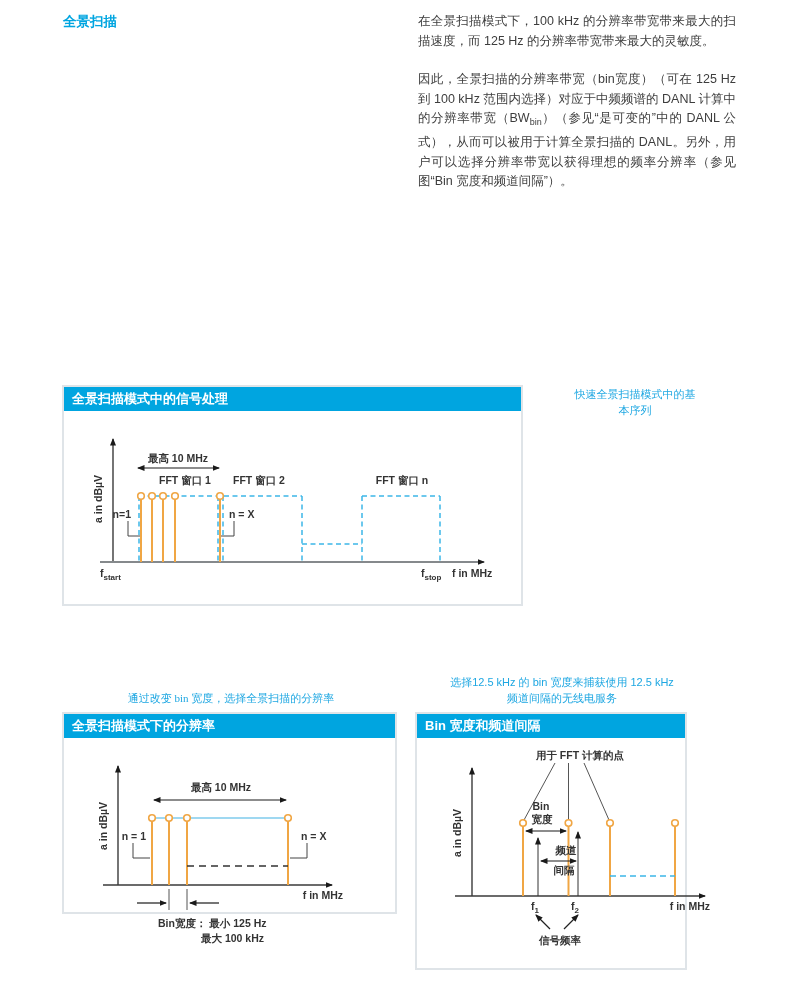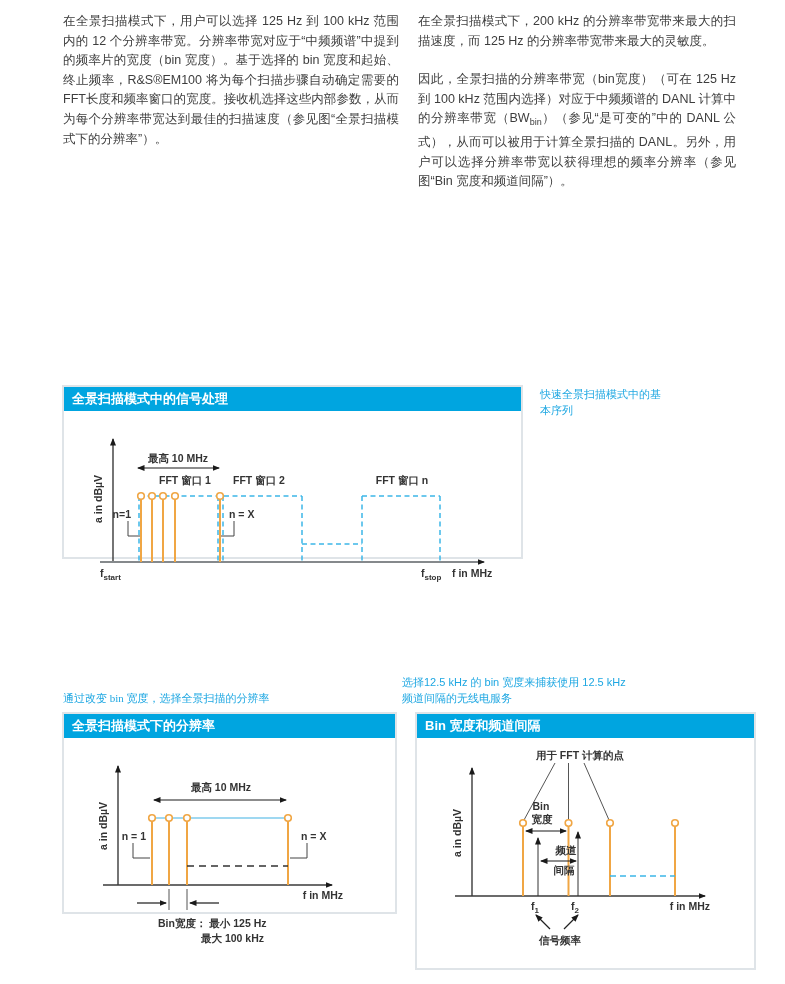--- a/index.html
+++ b/index.html
@@ -9,39 +9,39 @@
   }
   .col{position:absolute;font-size:12.5px;line-height:19.6px;text-align:justify;}
   .col p{margin:0 0 19px 0;}
   .doc-heading{font-size:13.5px;font-weight:bold;color:#00a5e0;margin:0 0 8px 0;}
   .col-left{left:63px;top:12px;width:336px;}
   .col-right{left:418px;top:12px;width:318px;}
   .sub{font-size:9px;vertical-align:-3px;}
   .figure{position:absolute;background:#fff;border:2px solid #dfe4e8;box-sizing:border-box;}
   .figure-title{background:#00a5e0;color:#ffffff;font-weight:bold;font-size:13px;
     height:24px;line-height:24px;padding-left:8px;white-space:nowrap;overflow:hidden;}
-  .fig-caption{position:absolute;color:#1ea7e2;font-size:11px;line-height:16px;}
+  .fig-caption{position:absolute;color:#1ea7e2;font-size:11px;line-height:16px;text-align:center;}
   .fig-caption span{display:block;}
   svg{display:block;}
   svg text{font-family:"Liberation Sans","DejaVu Sans",sans-serif;fill:#333333;
     font-weight:bold;font-size:10.5px;}
 </style>
 </head>
 <body>
 
 <div class="col col-left">
-  <p>在全景扫描模式下，用户可以选择 125 Hz 到 100 kHz 范围内的 12 个分辨率带宽。分辨率带宽对应于“中频频谱”中提到的频率片的宽度（bin 宽度）。基于选择的 bin 宽度和起始、终止频率，R&amp;S®EM100 将为每个扫描步骤自动确定需要的FFT长度和频率窗口的宽度。接收机选择这些内部参数，从而为每个分辨率带宽达到最佳的扫描速度（参见图“全景扫描模式下的分辨率”）。</p>
+  <h1 class="doc-heading">全景扫描</h1>
 </div>
 
 <div class="col col-right">
-  <p>在全景扫描模式下，200 kHz 的分辨率带宽带来最大的扫描速度，而 125 Hz 的分辨率带宽带来最大的灵敏度。</p>
+  <p>在全景扫描模式下，100 kHz 的分辨率带宽带来最大的扫描速度，而 125 Hz 的分辨率带宽带来最大的灵敏度。</p>
   <p><span>因此，全景扫描的分辨率带宽（bin宽度）（可在 125 Hz 到 100 kHz 范围内选择）对应于中频频谱的 DANL 计算中的分辨率带宽（BW</span><span class="sub">bin</span><span>）（参见“是可变的”中的 DANL 公式），从而可以被用于计算全景扫描的 DANL。另外，用户可以选择分辨率带宽以获得理想的频率分辨率（参见图“Bin 宽度和频道间隔”）。</span></p>
 </div>
 
-<div class="figure" style="left:62px;top:385px;width:461px;height:174px;">
+<div class="figure" style="left:62px;top:385px;width:461px;height:221px;">
   <div class="figure-title">全景扫描模式中的信号处理</div>
   <svg width="457" height="199" viewBox="0 0 457 199">
     <defs>
       <marker id="f1ah" markerWidth="8" markerHeight="7" refX="6.5" refY="3" orient="auto-start-reverse" markerUnits="userSpaceOnUse">
         <path d="M0,0 L7.5,3 L0,6 z" fill="#1a1a1a"></path>
       </marker>
     </defs>
 
     <line x1="49" y1="151" x2="49" y2="28" stroke="#3a3a3a" stroke-width="1.4" marker-end="url(#f1ah)"></line>
     <line x1="36" y1="151" x2="416" y2="151" stroke="#85898c" stroke-width="2"></line>
@@ -141,21 +141,21 @@
     <text x="137" y="204">最大 100 kHz</text>
     <text x="279" y="161" text-anchor="end">f in MHz</text>
   </svg>
 </div>
 
 <div class="fig-caption" style="left:402px;top:674px;width:320px;">
   <span>选择12.5 kHz 的 bin 宽度来捕获使用 12.5 kHz</span>
   <span>频道间隔的无线电服务</span>
 </div>
 
-<div class="figure" style="left:415px;top:712px;width:341px;height:258px;">
+<div class="figure" style="left:415px;top:712px;width:272px;height:258px;">
   <div class="figure-title">Bin 宽度和频道间隔</div>
   <svg width="326" height="230" viewBox="0 0 326 230">
     <defs>
       <marker id="f3ah" markerWidth="8" markerHeight="7" refX="6.5" refY="3" orient="auto-start-reverse" markerUnits="userSpaceOnUse">
         <path d="M0,0 L7.5,3 L0,6 z" fill="#1a1a1a"></path>
       </marker>
     </defs>
     <line x1="55" y1="158" x2="55" y2="30" stroke="#3a3a3a" stroke-width="1.4" marker-end="url(#f3ah)"></line>
     <line x1="38" y1="158" x2="288" y2="158" stroke="#3a3a3a" stroke-width="1.5" marker-end="url(#f3ah)"></line>
     <text x="44" y="95" text-anchor="middle" transform="rotate(-90 44 95)">a in dBµV</text>

